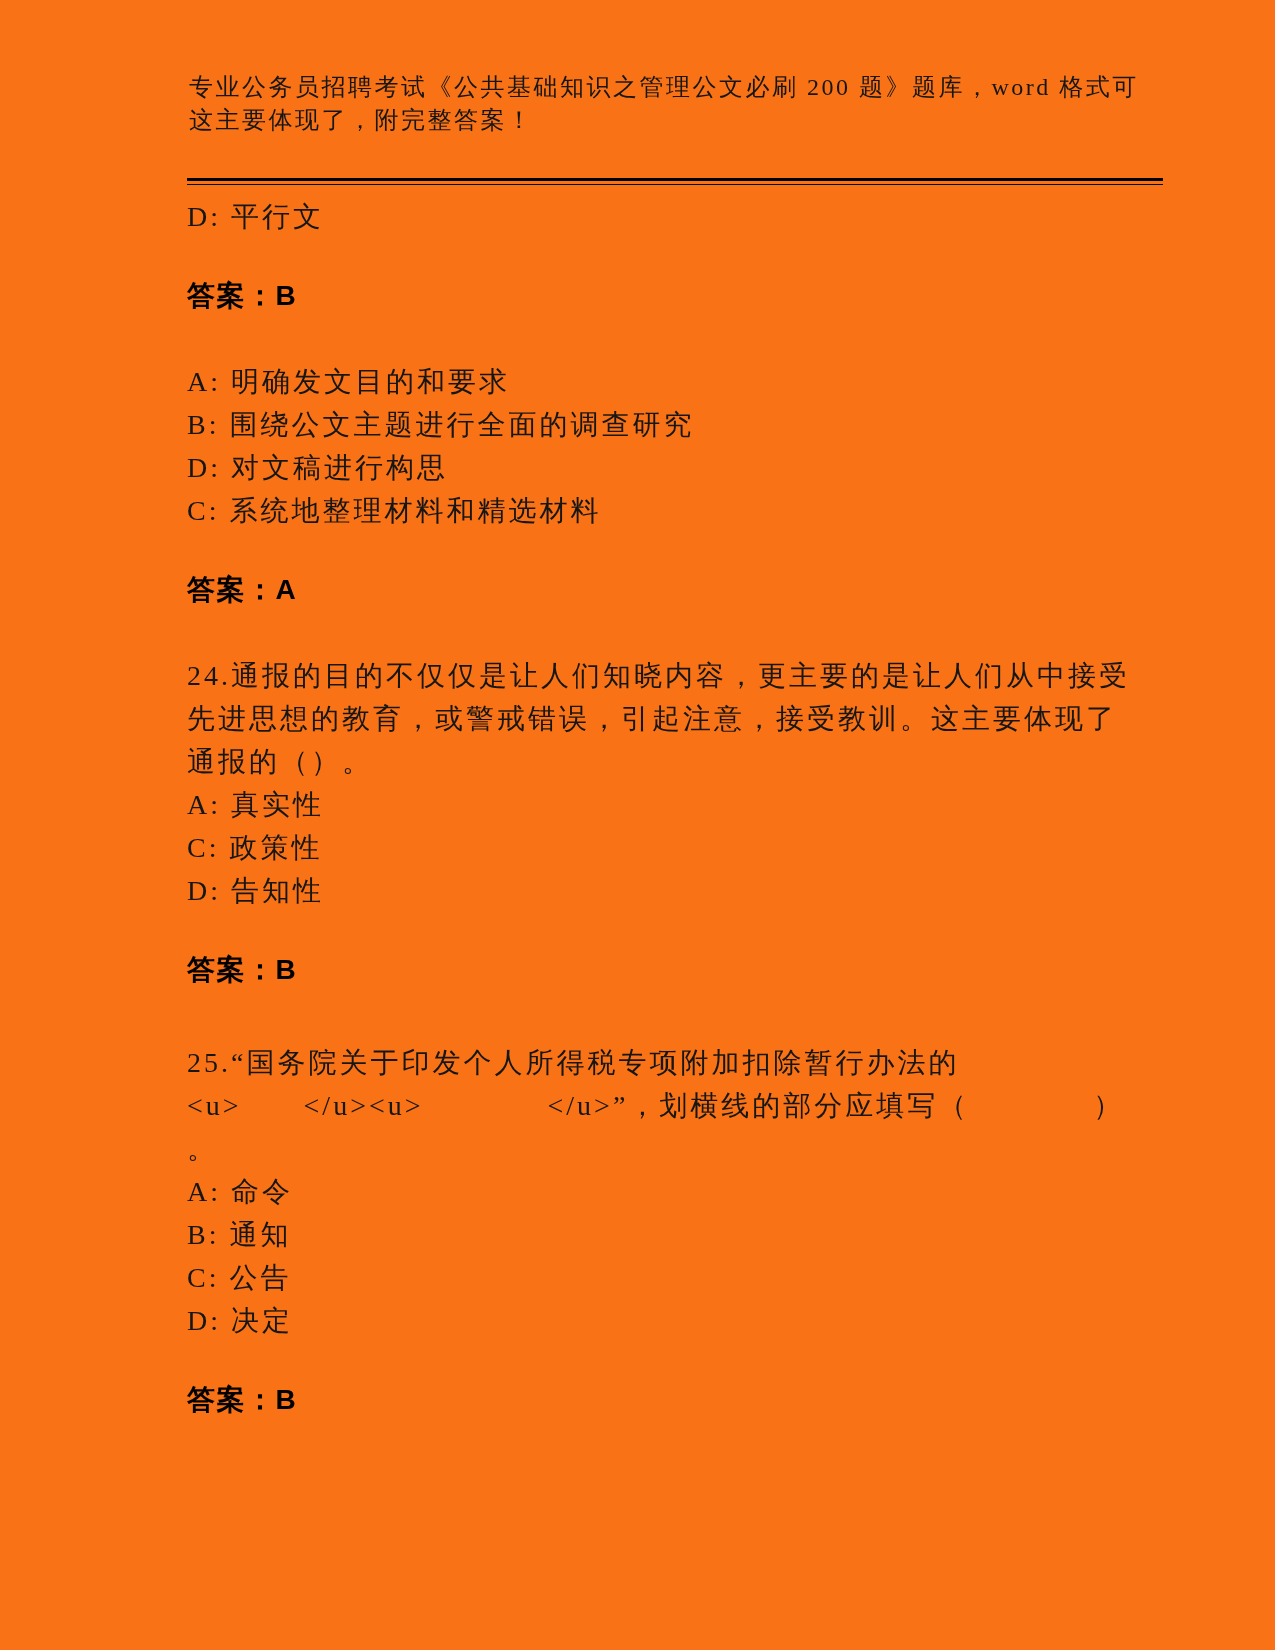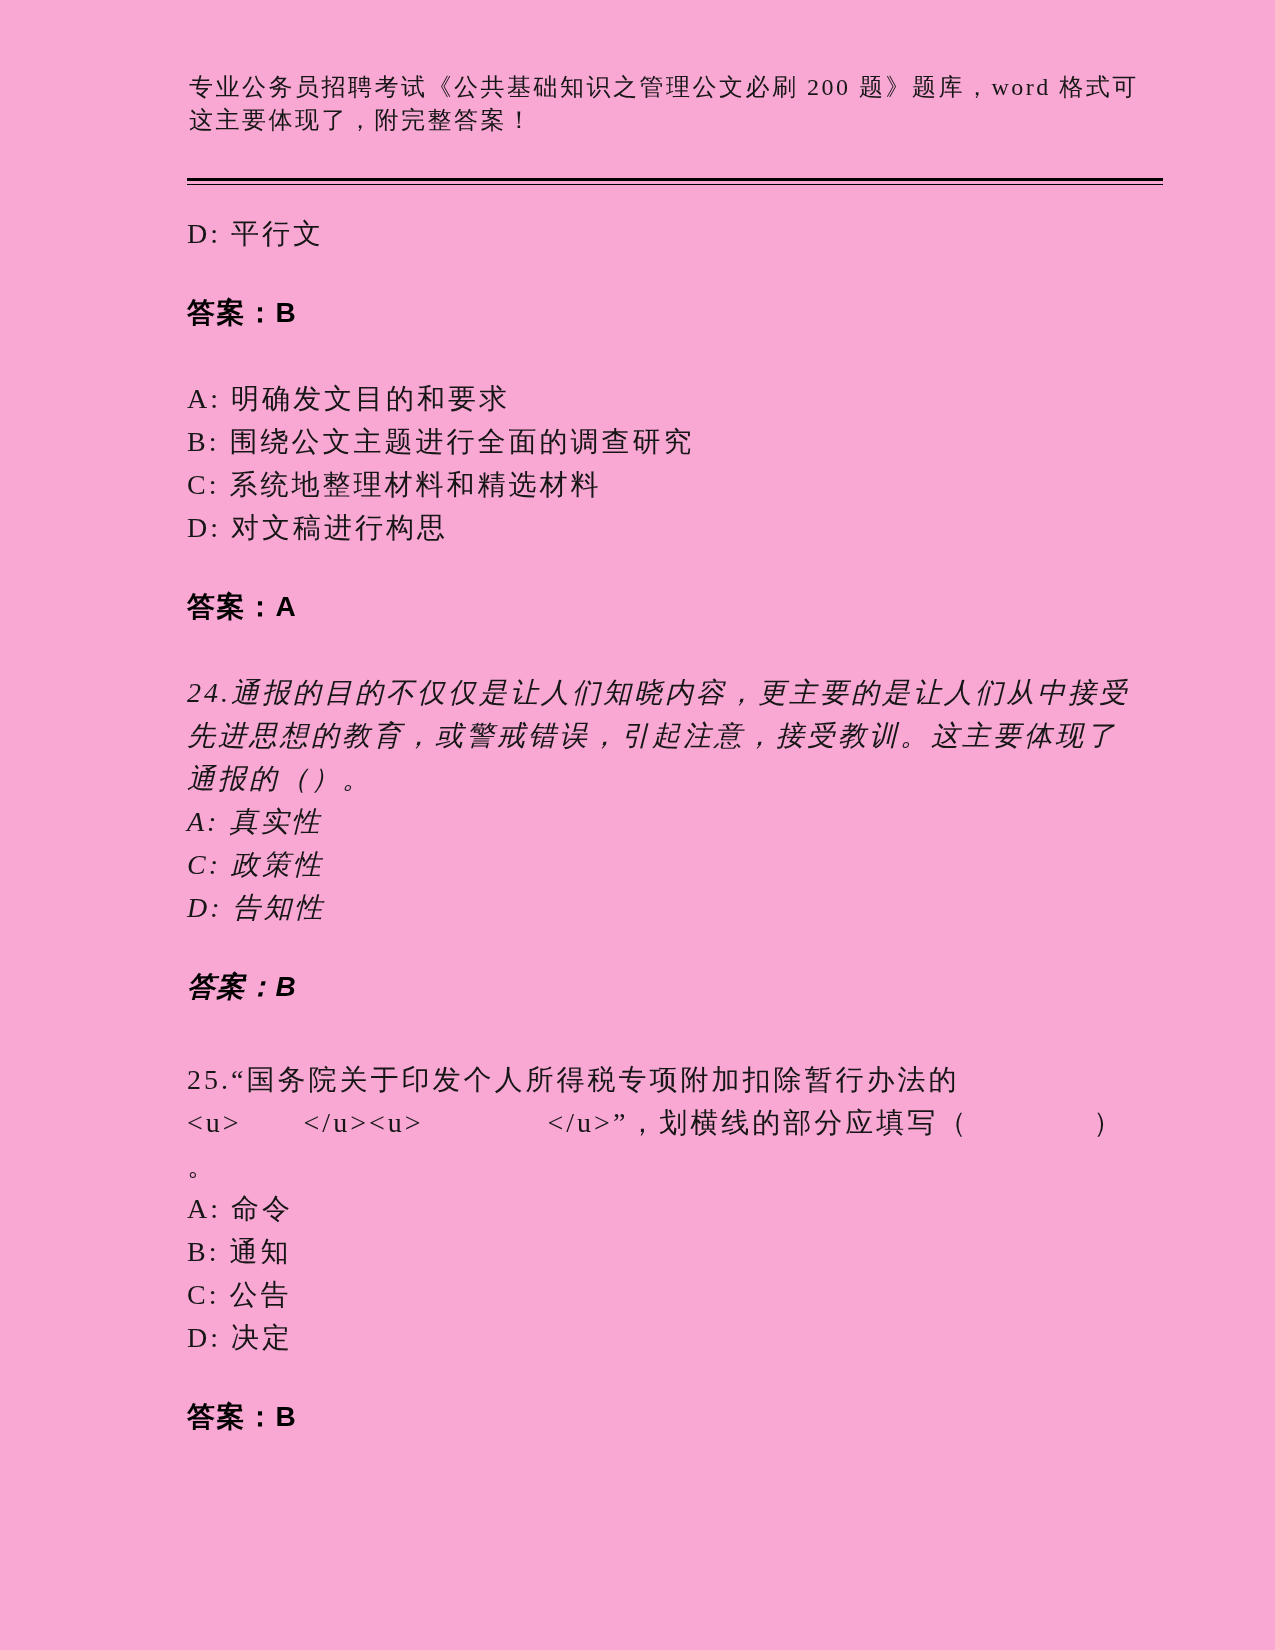--- a/index.html
+++ b/index.html
@@ -5,21 +5,21 @@
 <style>
   html, body {
     margin: 0;
     padding: 0;
     background: #ffffff;
   }
   .page {
     position: relative;
     width: 1275px;
     height: 1650px;
-    background: #f9a8d4;
+    background: #f97316;
     color: #1a1a1a;
     overflow: hidden;
   }
   .header {
     position: absolute;
     left: 189px;
     top: 71px;
     width: 976px;
     font-family: "Liberation Serif", "DejaVu Serif", serif;
     font-size: 24px;
@@ -33,21 +33,21 @@
     left: 187px;
     top: 178px;
     width: 976px;
     height: 3px;
     border-top: 3px solid #000000;
     border-bottom: 1px solid #000000;
   }
   .content {
     position: absolute;
     left: 187px;
-    top: 199px;
+    top: 182px;
     width: 1010px;
     font-family: "Liberation Serif", "DejaVu Serif", serif;
     font-size: 28px;
     line-height: 43px;
     letter-spacing: 3px;
     color: #161616;
   }
   .line {
     white-space: pre;
     overflow: visible;
@@ -55,21 +55,21 @@
   .answer {
     font-family: "Liberation Sans", "DejaVu Sans", sans-serif;
     font-weight: 700;
     font-size: 28px;
     letter-spacing: 1.5px;
     color: #000000;
     margin-top: 36px;
   }
   .block-tail   { margin-top: 13px; }
   .block-q23    { margin-top: 43px; }
-  .block-q24    { margin-top: 43px; font-style: italic; }
+  .block-q24    { margin-top: 43px; }
   .block-q25    { margin-top: 50px; }
 </style>
 </head>
 <body>
 
 <div class="page">
 
   <div class="header">
     <div class="line">专业公务员招聘考试《公共基础知识之管理公文必刷 200 题》题库，word 格式可</div>
     <div class="line">这主要体现了，附完整答案！</div>
@@ -80,22 +80,22 @@
   <div class="content">
 
     <div class="block-tail">
       <div class="line">D: 平行文</div>
       <div class="line answer">答案：B</div>
     </div>
 
     <div class="block-q23">
       <div class="line">A: 明确发文目的和要求</div>
       <div class="line">B: 围绕公文主题进行全面的调查研究</div>
+      <div class="line">D: 对文稿进行构思</div>
       <div class="line">C: 系统地整理材料和精选材料</div>
-      <div class="line">D: 对文稿进行构思</div>
       <div class="line answer">答案：A</div>
     </div>
 
     <div class="block-q24">
       <div class="line">24.通报的目的不仅仅是让人们知晓内容，更主要的是让人们从中接受</div>
       <div class="line">先进思想的教育，或警戒错误，引起注意，接受教训。这主要体现了</div>
       <div class="line">通报的（）。</div>
       <div class="line">A: 真实性</div>
       <div class="line">C: 政策性</div>
       <div class="line">D: 告知性</div>

